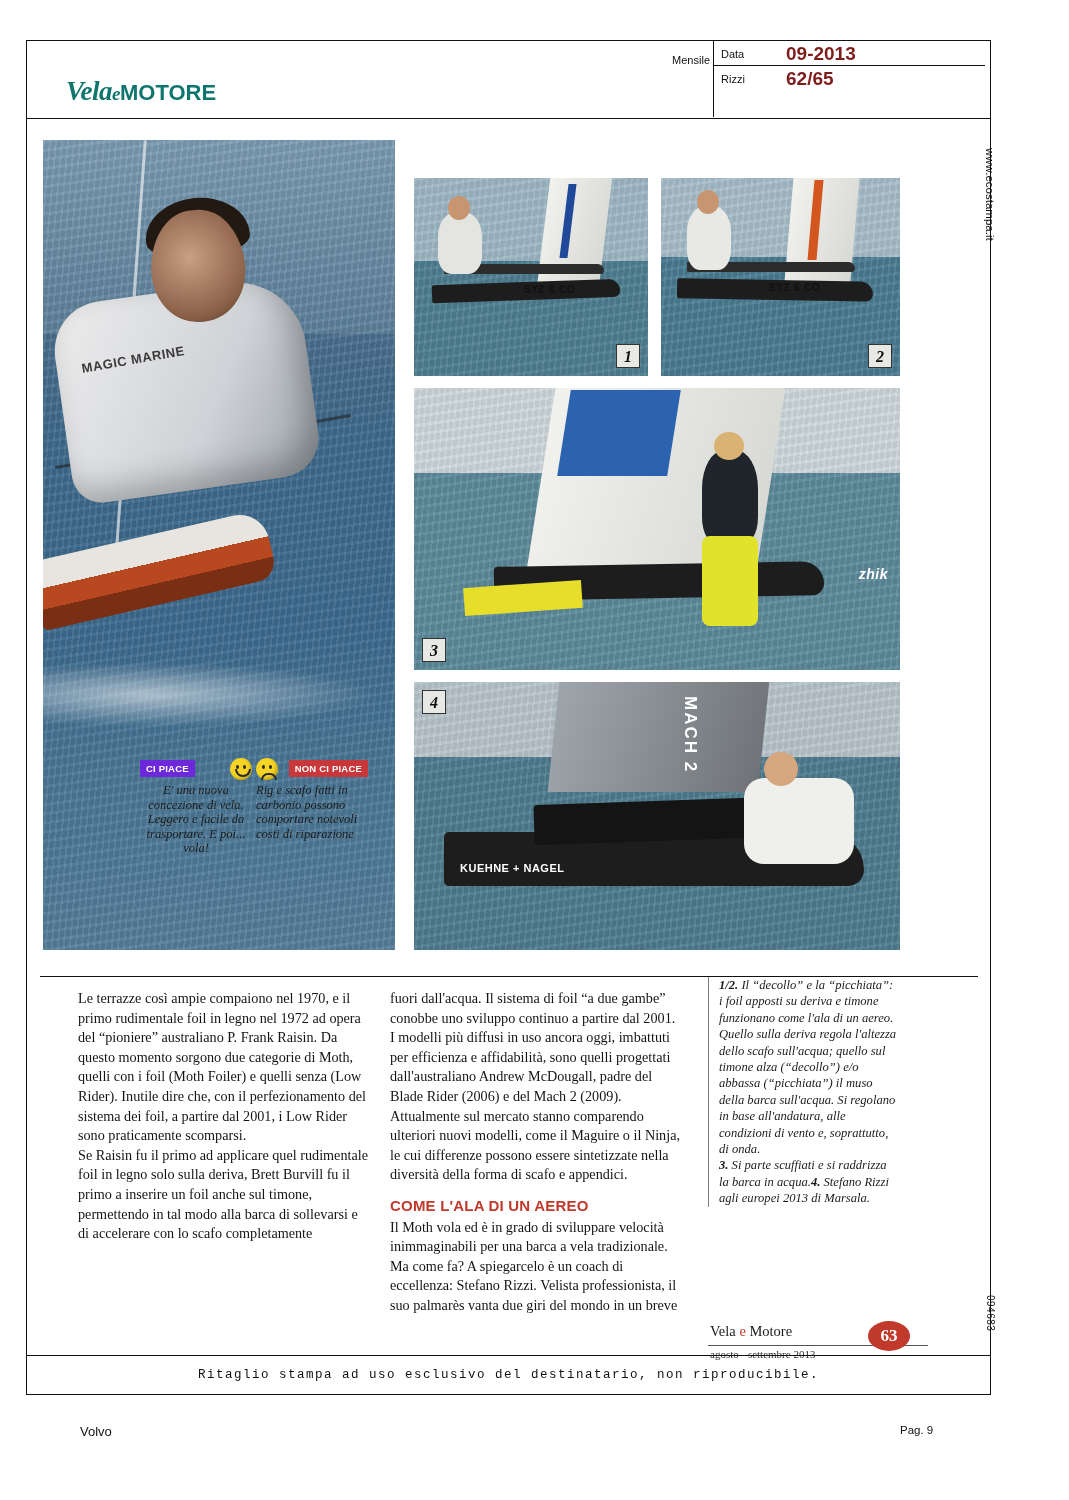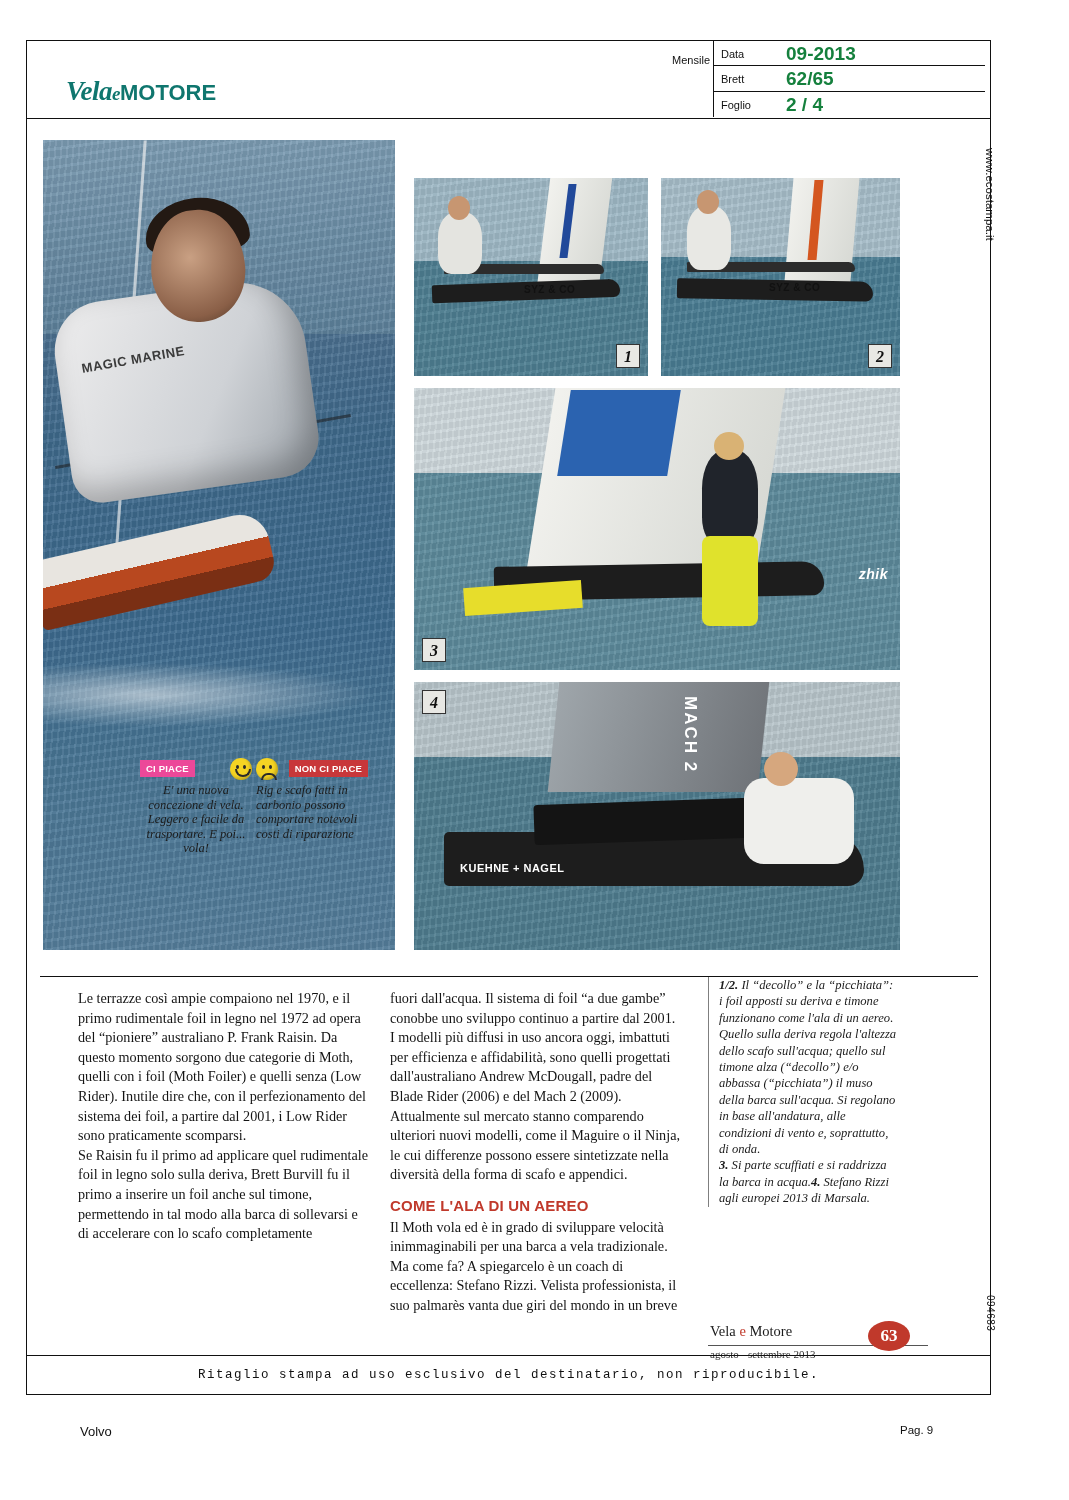--- a/index.html
+++ b/index.html
@@ -100,21 +100,21 @@
     top: 7px;
     font-size: 11px;
     color: #111;
   }
   .meta-value {
     position: absolute;
     left: 72px;
     top: 2px;
     font-size: 19px;
     font-weight: bold;
-    color: #15803d;
+    color: #7f1d1d;
   }
 
   
   .side-url {
     position: absolute;
     left: 996px;
     top: 148px;
     font-size: 11.5px;
     color: #111;
     transform-origin: left top;
@@ -347,21 +347,21 @@
     top: 2px;
     height: 17px;
     line-height: 17px;
     color: #fff;
     font-size: 9.5px;
     font-weight: bold;
     letter-spacing: 0.2px;
     padding: 0 6px;
     white-space: nowrap;
   }
-  .verdict-col.left .verdict-pill  { left: 0; background: #ec4899; }
+  .verdict-col.left .verdict-pill  { left: 0; background: #6d28d9; }
   .verdict-col.right .verdict-pill { right: 0; background: #c8373a; }
   .smiley {
     position: absolute;
     top: 0;
     width: 22px;
     height: 22px;
     border-radius: 50%;
     background: #f5d423;
     box-shadow: inset -2px -2px 3px rgba(0,0,0,0.2);
   }
@@ -551,26 +551,22 @@
     </div>
 
     <div class="periodicity">Mensile</div>
 
     <div class="meta-box">
       <div class="meta-row">
         <span class="meta-label">Data</span>
         <span class="meta-value">09-2013</span>
       </div>
       <div class="meta-row">
-        <span class="meta-label">Brett</span>
+        <span class="meta-label">Rizzi</span>
         <span class="meta-value">62/65</span>
-      </div>
-      <div class="meta-row">
-        <span class="meta-label">Foglio</span>
-        <span class="meta-value">2 / 4</span>
       </div>
     </div>
   </div>
 
   <div class="side-url">www.ecostampa.it</div>
   <div class="side-code">094683</div>
 
   <div class="content">
 
     <div class="photo" id="photo-main">

